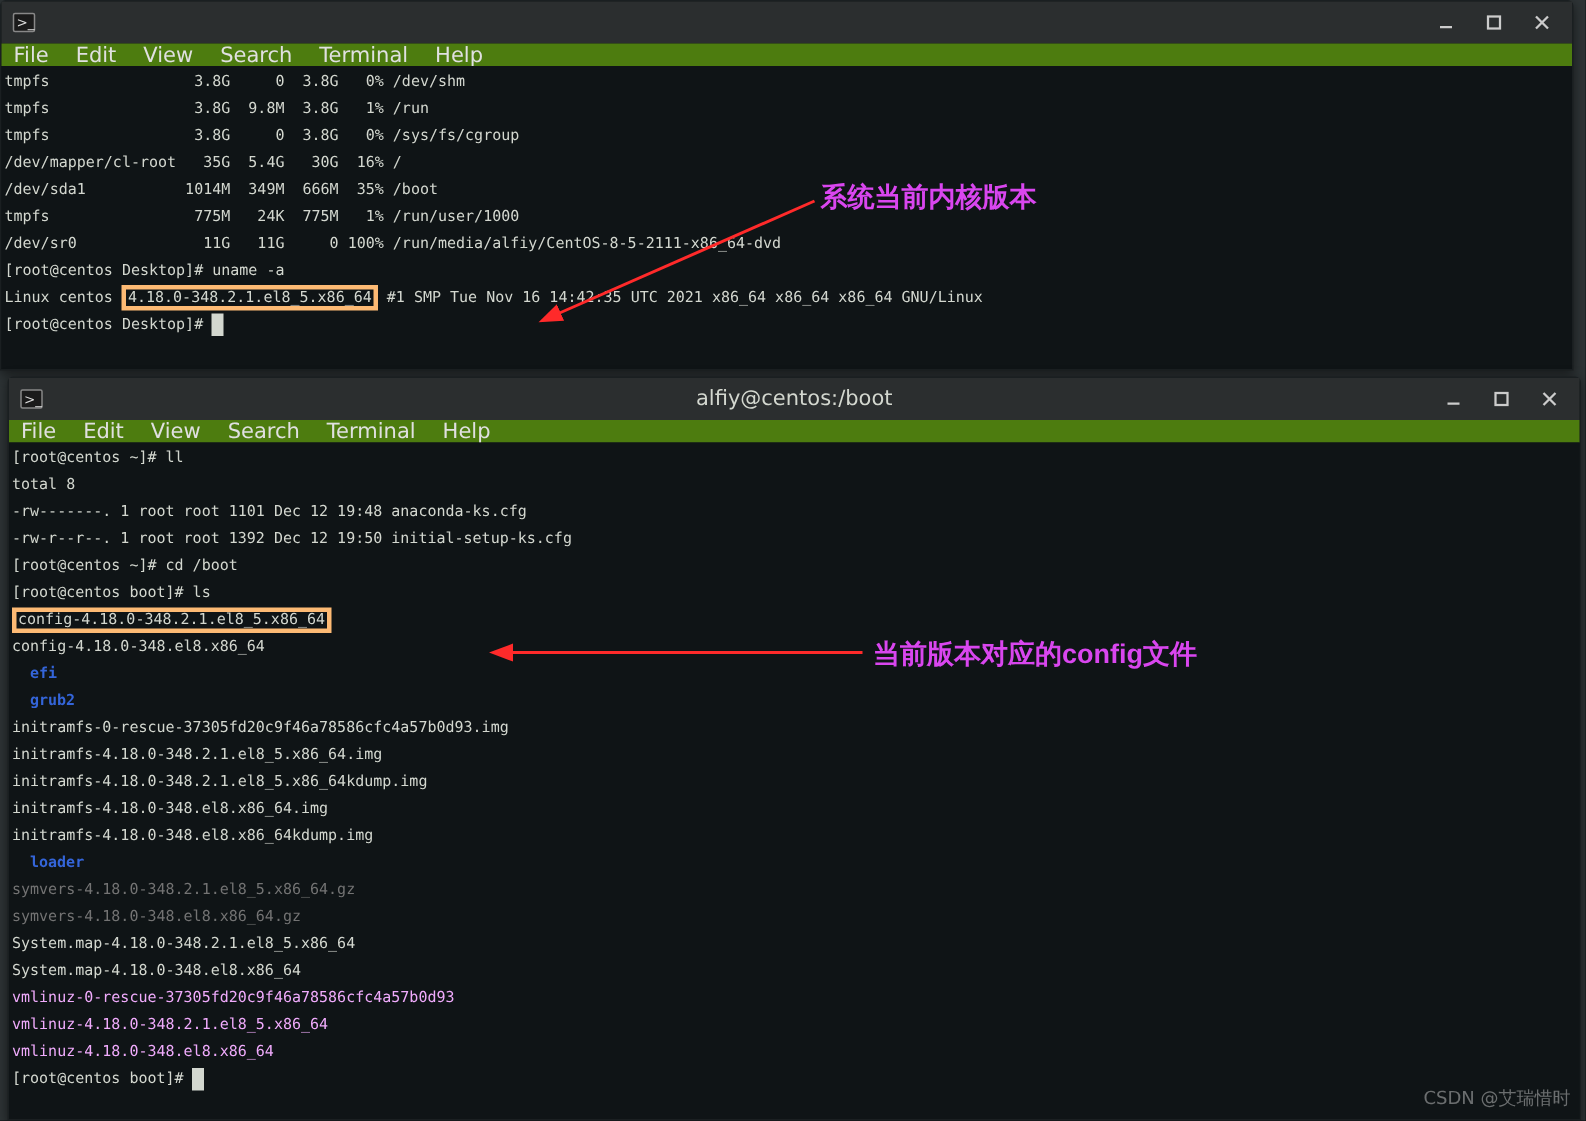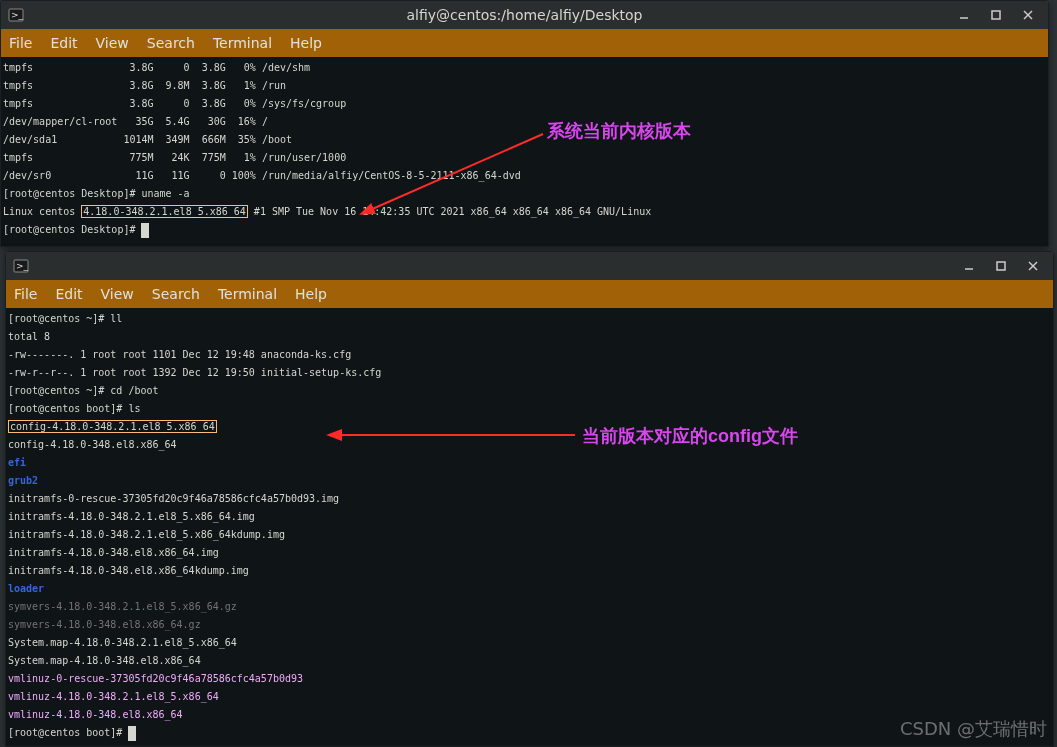--- a/index.html
+++ b/index.html
@@ -38,72 +38,70 @@
     display:flex;align-items:center;justify-content:center;
   }
   .titlebar .title {
     position:absolute;left:0;right:0;text-align:center;
     pointer-events:none;
     font-weight:500;
   }
   .titlebar .wbtns { margin-left:auto; display:flex; gap:16px; padding-right:6px;}
   .titlebar .wbtns span { width:16px;height:16px;display:flex;align-items:center;justify-content:center;cursor:pointer;color:#ccc;}
   .menubar {
-    height:28px;
-    background:#a16207;
+    height:15px;
+    background:#4d7c0f;
     display:flex;
-    align-items:center;
     padding:0 8px;
     gap:18px;
     font-family:"DejaVu Sans","Liberation Sans",sans-serif;
     font-size:14px;
     color:#e0e0e0;
   }
   .menubar span { cursor:pointer; }
   .termbody {
     flex:1;
     background:#0f1416;
     padding:2px 4px 2px 2px;
     white-space:pre;
     font-size:10px;
     line-height:18px;
     overflow:hidden;
   }
-  .box-red { border:1px solid #fdba74; padding:0 1px;}
-  .blue { color:#3465d9; font-weight:bold;}
+  .box-red { border:3px solid #fdba74; padding:0 1px;}
+  .blue { color:#3465d9; font-weight:bold;margin-left:12px;}
   .cyan { color:#737373;}
   .green { color:#f0abfc;}
   .cursor {
     display:inline-block;width:8px;height:15px;background:#d3d7cf;vertical-align:middle;
   }
 
   
   .anno { position:absolute; color:#d946ef; font-family:"SimSun","Microsoft YaHei",sans-serif; font-size:18px; }
   .anno.bold { font-weight:bold; }
   svg.arrow { position:absolute; overflow:visible; pointer-events:none;}
 
   .watermark {
     position:absolute; right:10px; bottom:6px;
     color:rgba(220,220,220,.45);
     font-family:"Microsoft YaHei","DejaVu Sans",sans-serif;
-    font-size:18px;
+    font-size:12px;
   }
 </style>
 </head>
 <body>
 
 <div class="window win1">
   <div class="titlebar">
     <span class="appicon">
       <svg width="16" height="16" viewBox="0 0 16 16">
           <rect x="1" y="2" width="14" height="12" rx="1" fill="#1a1a1a" stroke="#888"></rect>
           <text x="3" y="11" font-size="9" fill="#ddd">&gt;_</text>
         </svg>
     </span>
-    <span class="title">alfiy@centos:/home/alfiy/Desktop</span>
     <div class="wbtns">
       <span>
           <svg width="12" height="12">
             <line x1="2" y1="9" x2="10" y2="9" stroke="#ccc" stroke-width="1.5"></line>
           </svg>
         </span>
       <span>
           <svg width="12" height="12">
             <rect x="2" y="2" width="8" height="8" fill="none" stroke="#ccc" stroke-width="1.5"></rect>
           </svg>
@@ -128,20 +126,21 @@
 </div>
 
 <div class="window win2">
   <div class="titlebar">
     <span class="appicon">
       <svg width="16" height="16" viewBox="0 0 16 16">
           <rect x="1" y="2" width="14" height="12" rx="1" fill="#1a1a1a" stroke="#888"></rect>
           <text x="3" y="11" font-size="9" fill="#ddd">&gt;_</text>
         </svg>
     </span>
+    <span class="title">alfiy@centos:/boot</span>
     <div class="wbtns">
       <span>
           <svg width="12" height="12">
             <line x1="2" y1="9" x2="10" y2="9" stroke="#ccc" stroke-width="1.5"></line>
           </svg>
         </span>
       <span>
           <svg width="12" height="12">
             <rect x="2" y="2" width="8" height="8" fill="none" stroke="#ccc" stroke-width="1.5"></rect>
           </svg>

